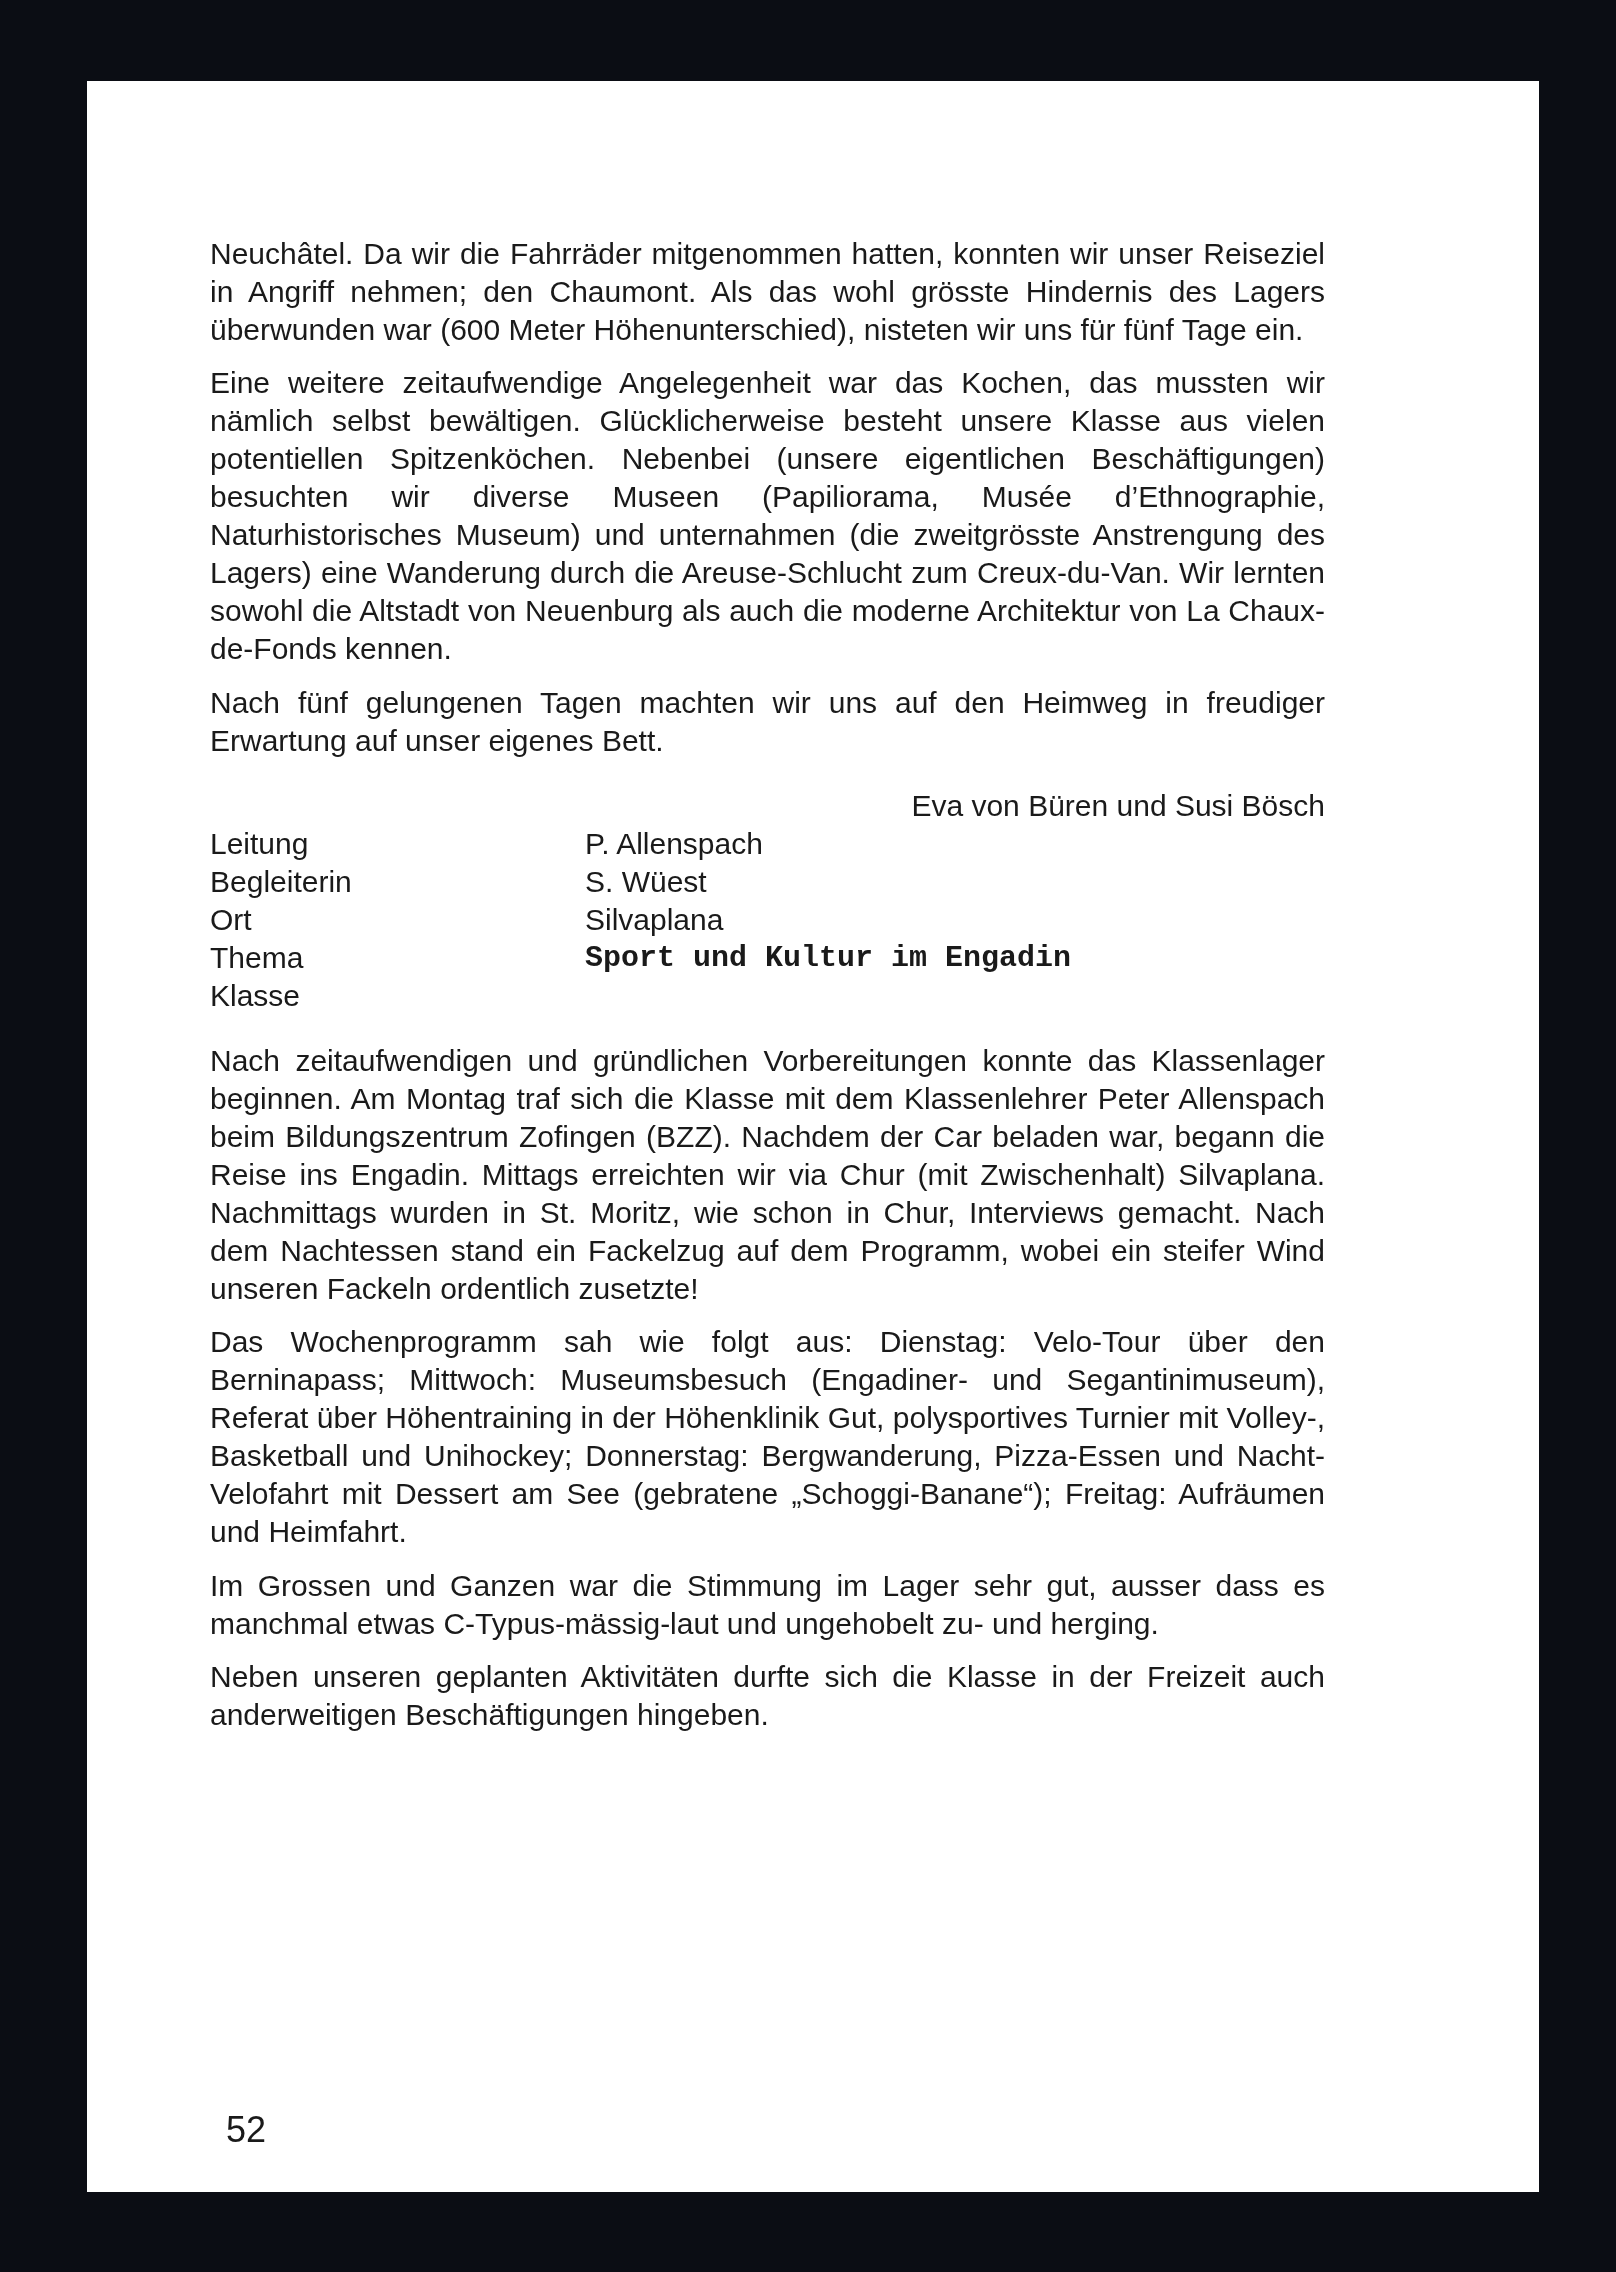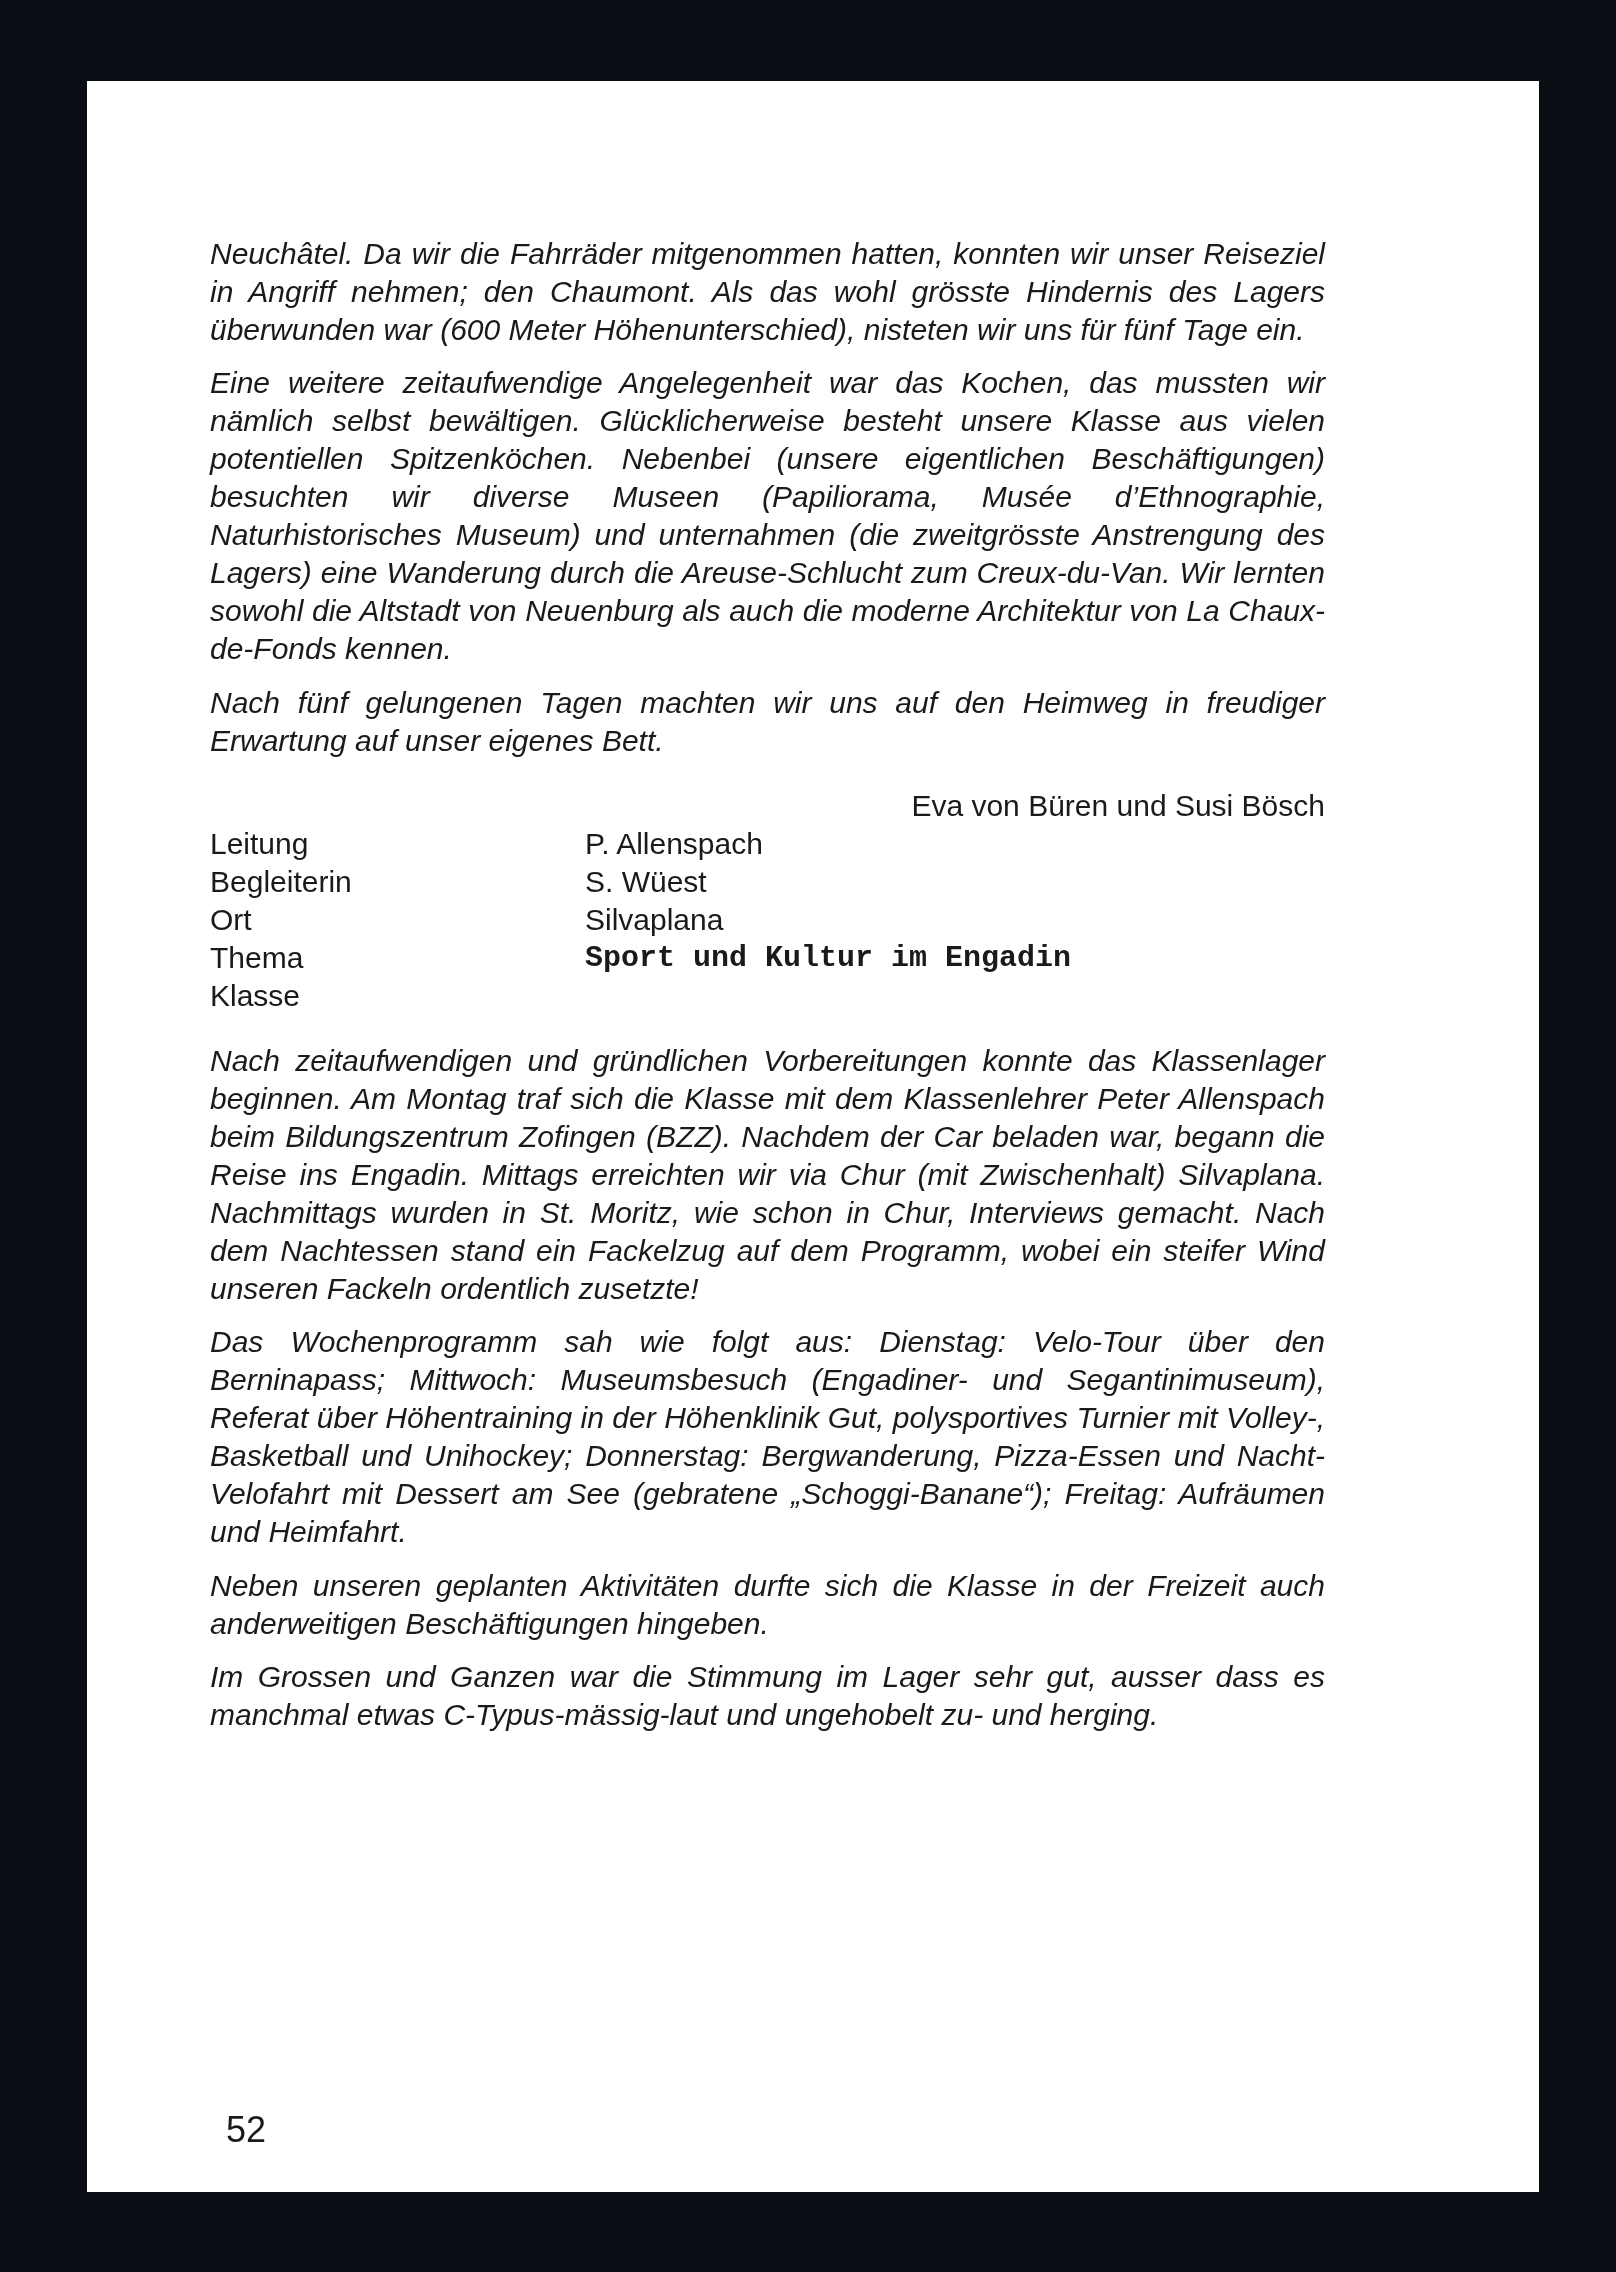--- a/index.html
+++ b/index.html
@@ -20,21 +20,20 @@
     position: absolute;
     left: 123px; top: 154px;
     width: 1115px;
     color: #1a1a1a;
     font-size: 30px;
     line-height: 38px;
   }
   p.para {
     margin: 0 0 15.4px 0;
     text-align: justify;
-    font-style: italic;
   }
   .signature {
     text-align: right;
     margin-top: 27px;
   }
   .info {
     display: grid;
     grid-template-columns: 375px auto;
     row-gap: 0;
   }
@@ -70,20 +69,20 @@
       <div class="label">Ort</div>
       <div class="value">Silvaplana</div>
       <div class="label">Thema</div>
       <div class="value bold">Sport und Kultur im Engadin</div>
       <div class="label">Klasse</div>
     </div>
 
     <section class="section2">
       <p class="para">Nach zeitaufwendigen und gründlichen Vorbereitungen konnte das Klassenlager beginnen. Am Montag traf sich die Klasse mit dem Klassenlehrer Peter Allenspach beim Bildungszentrum Zofingen (BZZ). Nachdem der Car beladen war, begann die Reise ins Engadin. Mittags erreichten wir via Chur (mit Zwischenhalt) Silvaplana. Nachmittags wurden in St. Moritz, wie schon in Chur, Interviews gemacht. Nach dem Nachtessen stand ein Fackelzug auf dem Programm, wobei ein steifer Wind unseren Fackeln ordentlich zusetzte!</p>
       <p class="para">Das Wochenprogramm sah wie folgt aus: Dienstag: Velo-Tour über den Berninapass; Mittwoch: Museumsbesuch (Engadiner- und Segantinimuseum), Referat über Höhentraining in der Höhenklinik Gut, polysportives Turnier mit Volley-, Basketball und Unihockey; Donnerstag: Bergwanderung, Pizza-Essen und Nacht-Velofahrt mit Dessert am See (gebratene „Schoggi-Banane“); Freitag: Aufräumen und Heimfahrt.</p>
+      <p class="para">Im Grossen und Ganzen war die Stimmung im Lager sehr gut, ausser dass es manchmal etwas C-Typus-mässig-laut und ungehobelt zu- und herging.</p>
       <p class="para">Neben unseren geplanten Aktivitäten durfte sich die Klasse in der Freizeit auch anderweitigen Beschäftigungen hingeben.</p>
-      <p class="para">Im Grossen und Ganzen war die Stimmung im Lager sehr gut, ausser dass es manchmal etwas C-Typus-mässig-laut und ungehobelt zu- und herging.</p>
     </section>
 
   </div>
   <div class="page-number">52</div>
 </div>
 
 
 </body></html>

